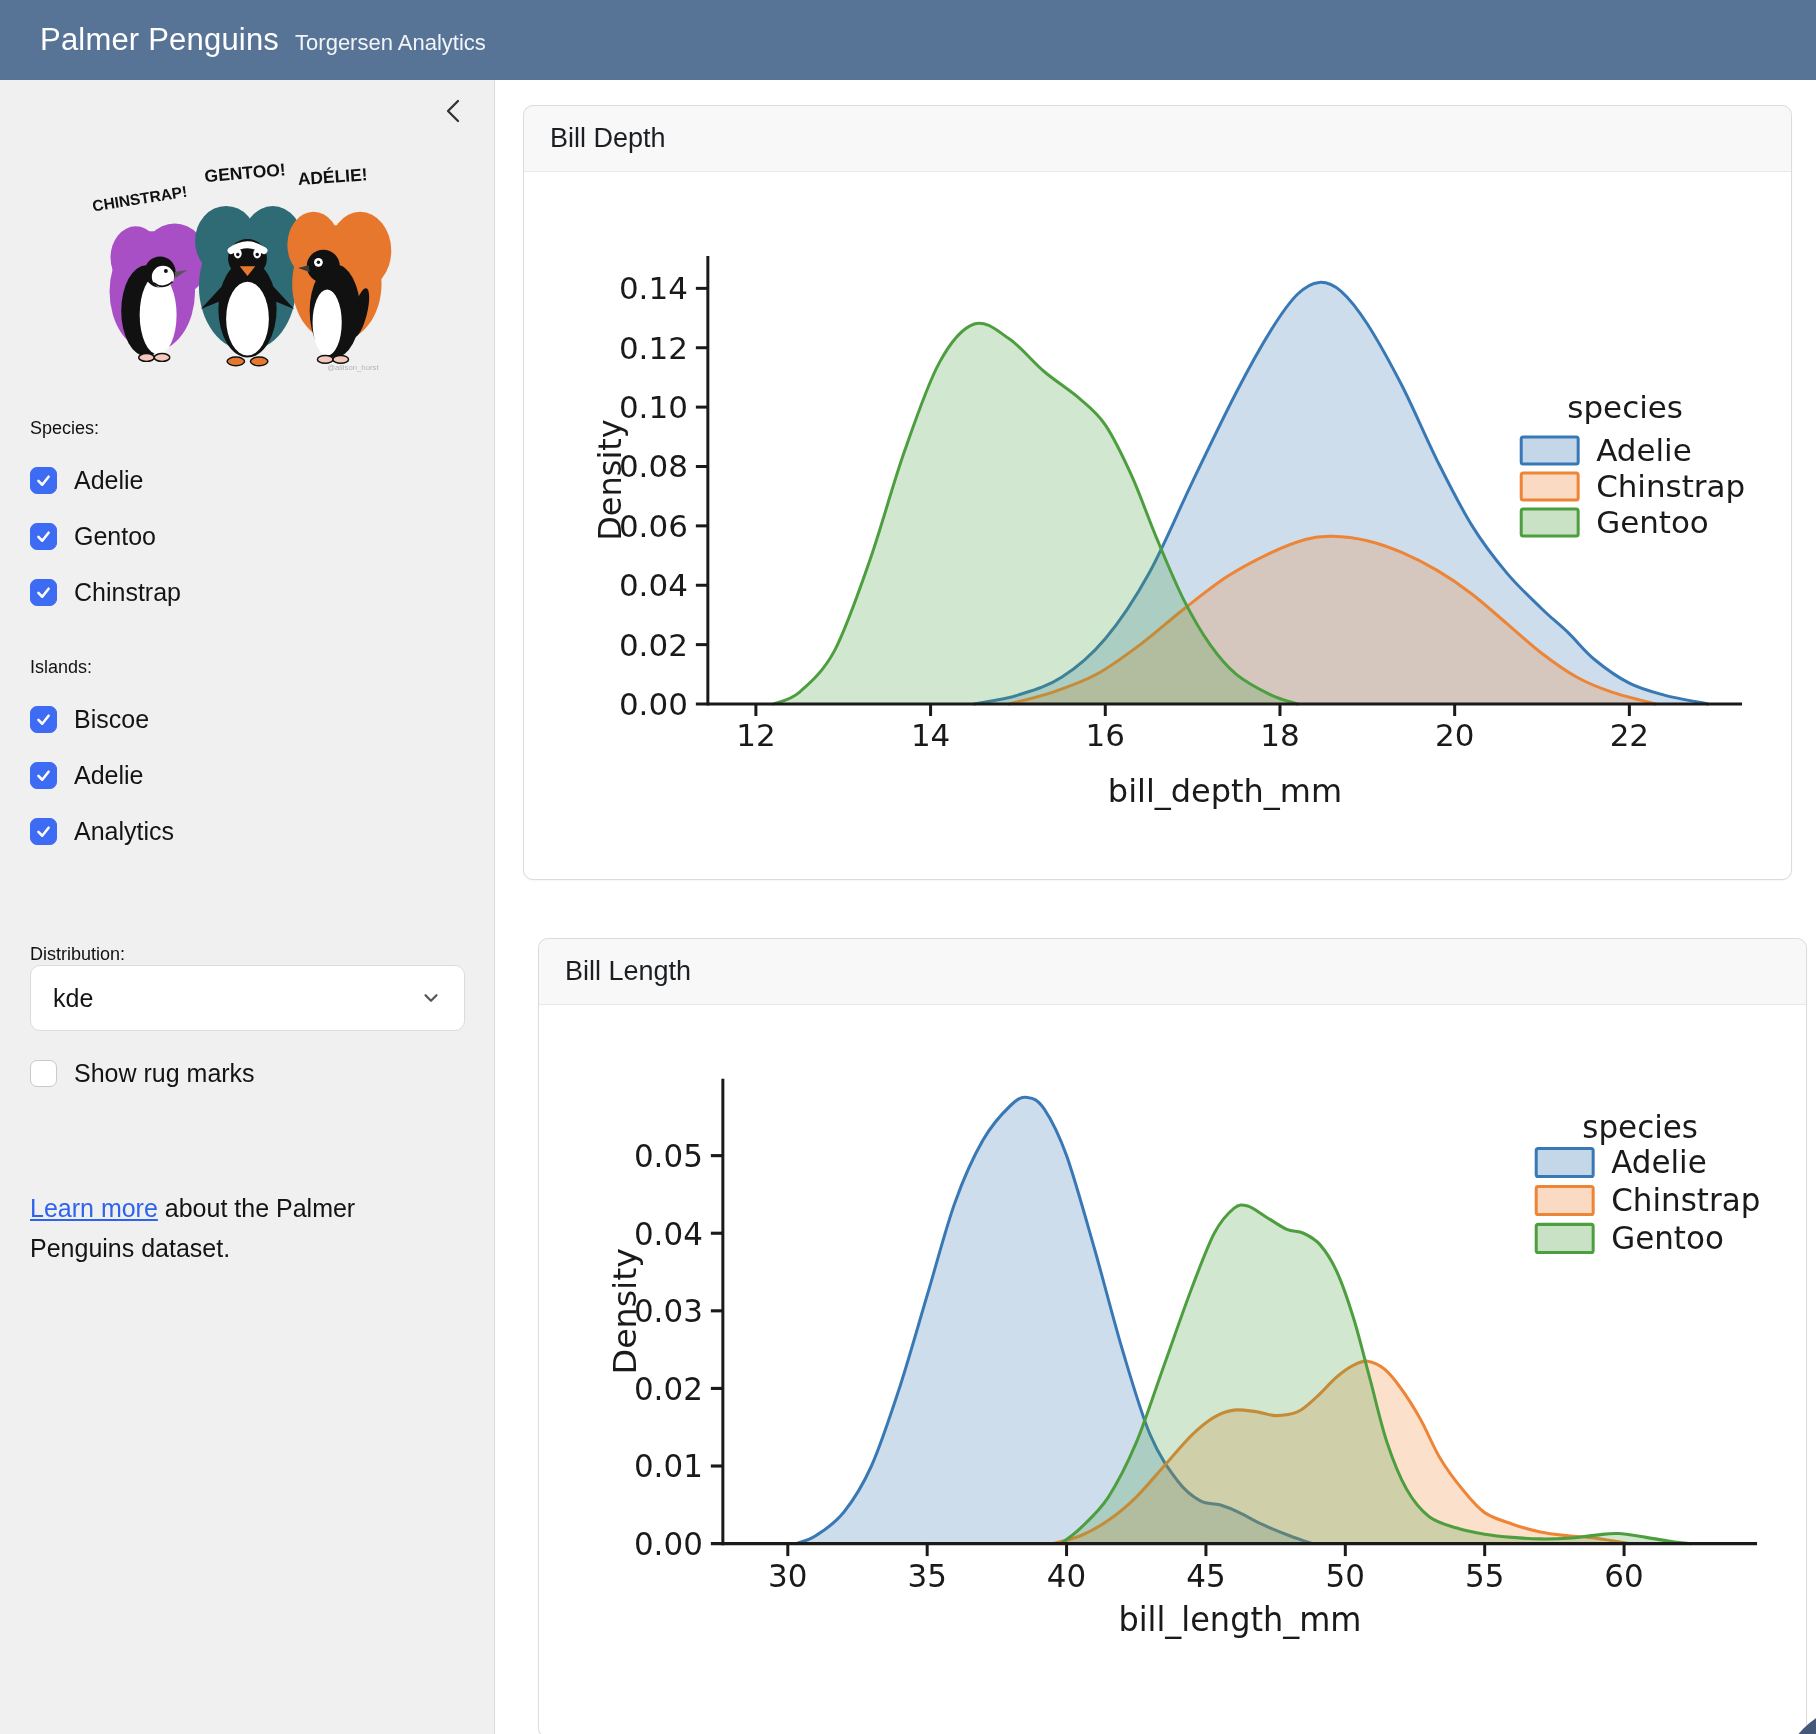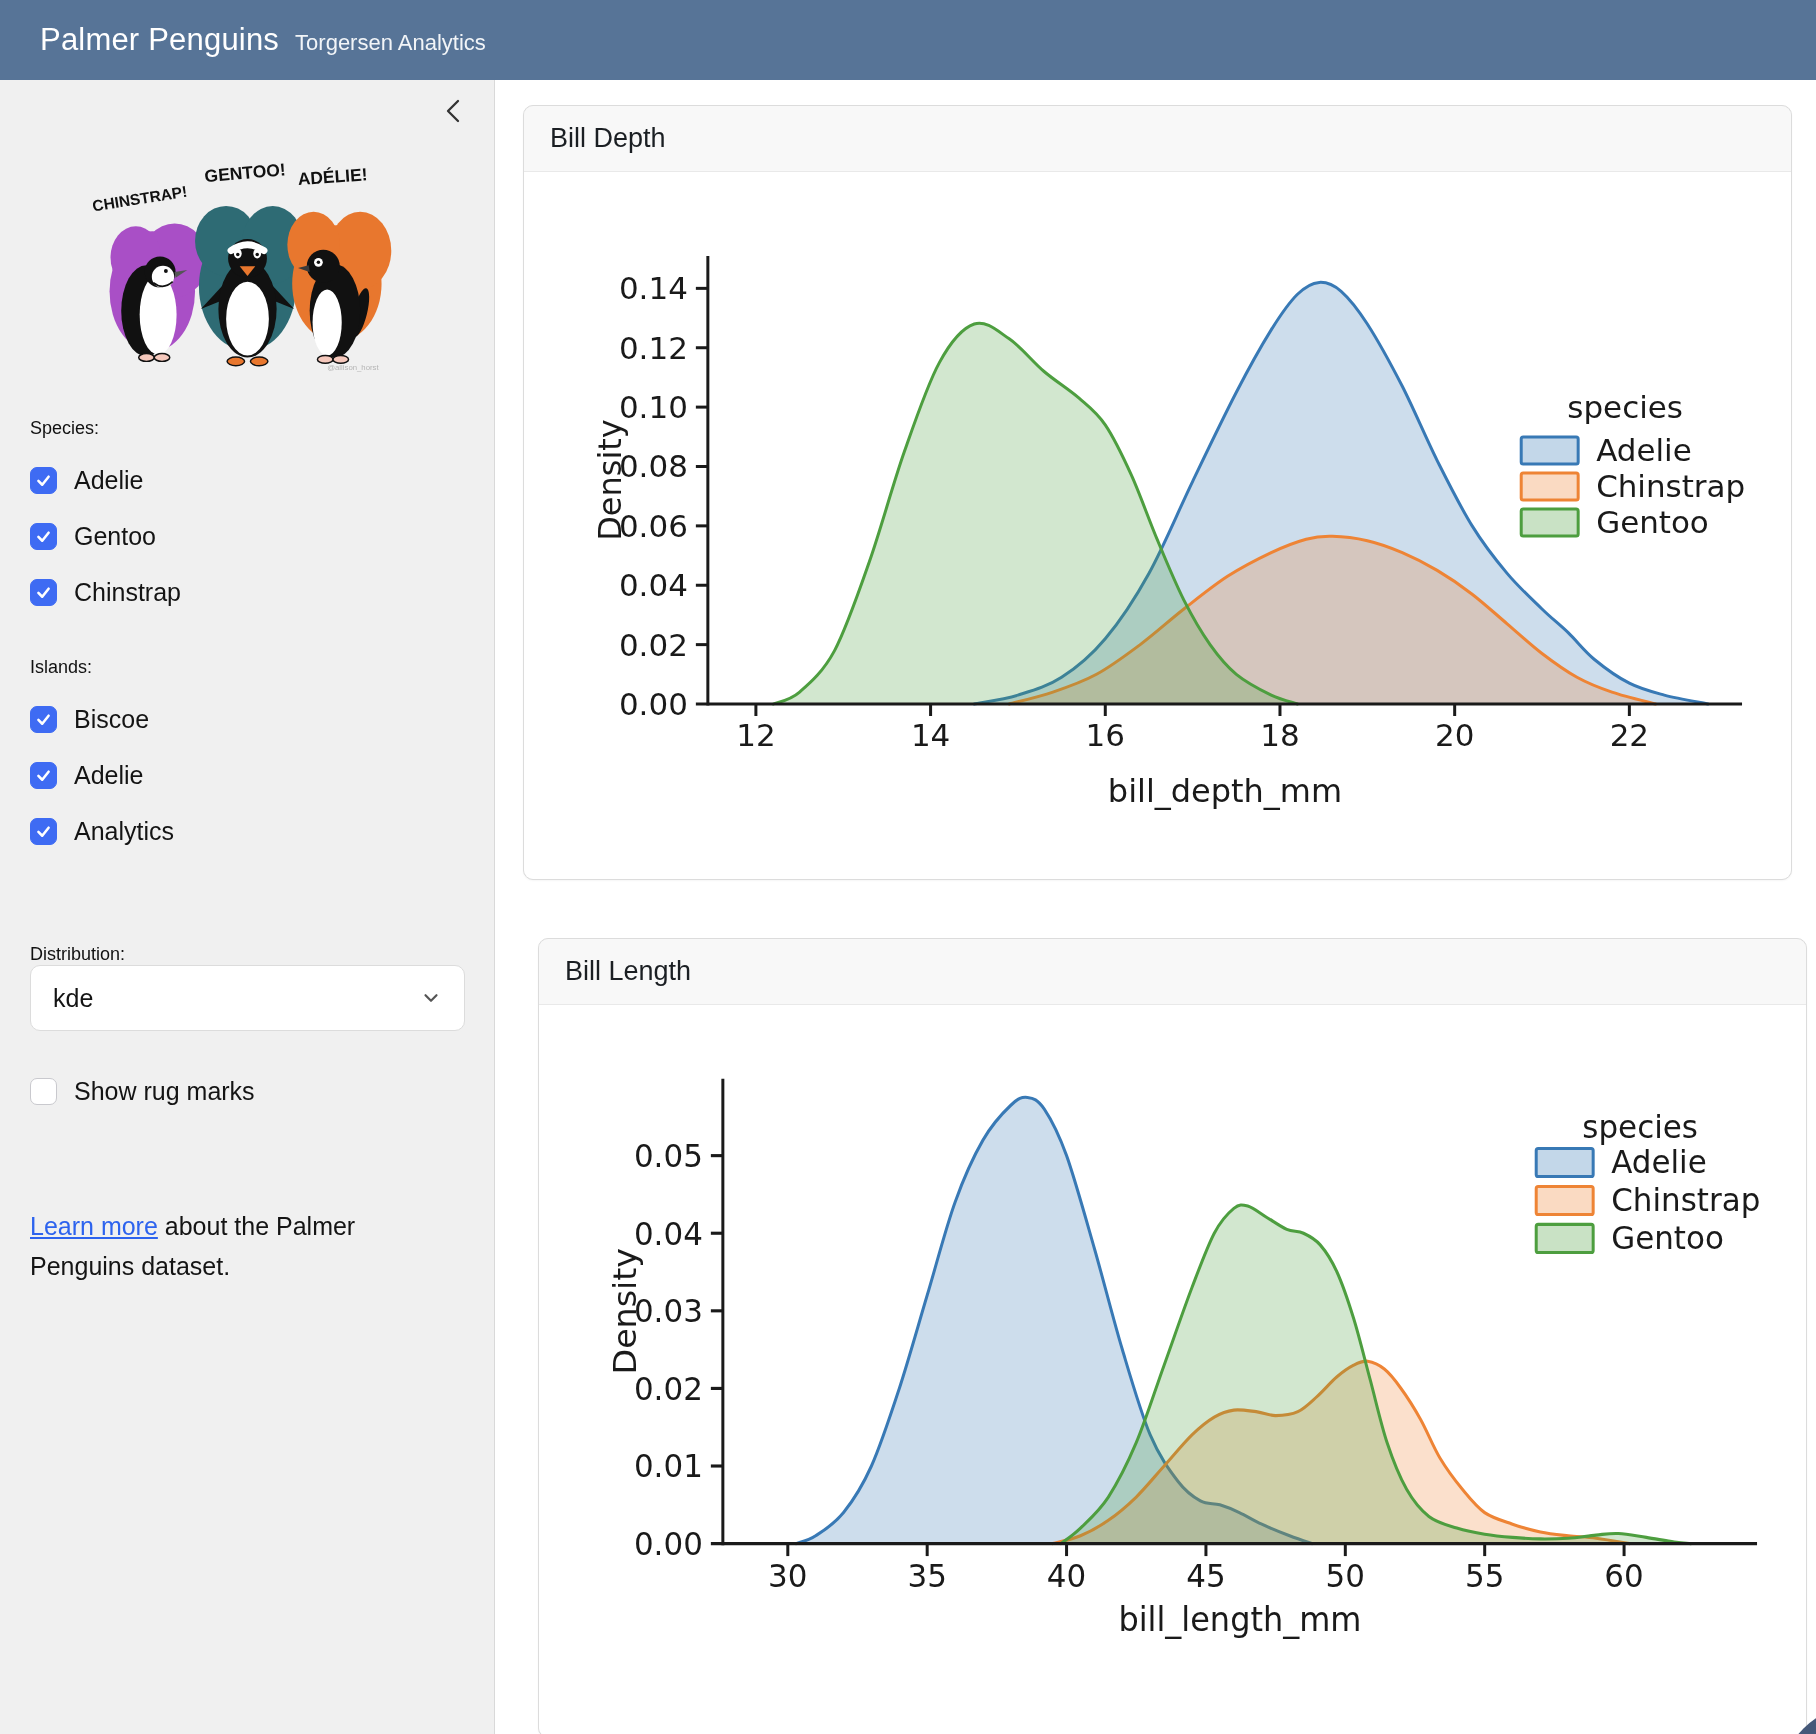--- a/index.html
+++ b/index.html
@@ -27,21 +27,21 @@
   .cb-box { width:27px; height:27px; border-radius:7px; background:#fff;
     border:1.5px solid #c9c9ce; display:flex; align-items:center; justify-content:center; flex:0 0 27px; }
   .cb-box svg { display:none; }
   .cb-box.checked { background:#3e6bf3; border-color:#3e6bf3; }
   .cb-box.checked svg { display:block; }
   .cb-label { font-size:25px; margin-left:17px; color:#141414; }
   .select-box { width:435px; height:66px; background:#fff;
     border:1px solid #dcdcdc; border-radius:10px; display:flex; align-items:center;
     padding:0 22px; font-size:25px; color:#141414; cursor:pointer; }
   .select-box .sel-value { flex:1; }
-  .rug-row { margin-top:46px; }
+  .rug-row { margin-top:28px; }
   .learn-more { margin-top:100px; font-size:25px; line-height:40px; color:#141414; width:400px; }
   .learn-more a { color:#2d63ee; text-decoration:underline; cursor:pointer; }
 
   
   .main { position:absolute; left:495px; top:80px; width:1321px; height:1654px; background:#fff; }
   .card { position:absolute; left:28px; width:1269px; background:#e5e5e5;
     border:1px solid #dcdcdc; border-radius:10px; display:flex; flex-direction:column;
     overflow:hidden; box-shadow:0 1px 2px rgba(0,0,0,0.04); }
   .card-1 { top:25px; height:775px; }
   .card-2 { top:858px; height:800px;margin-left:15px; }

